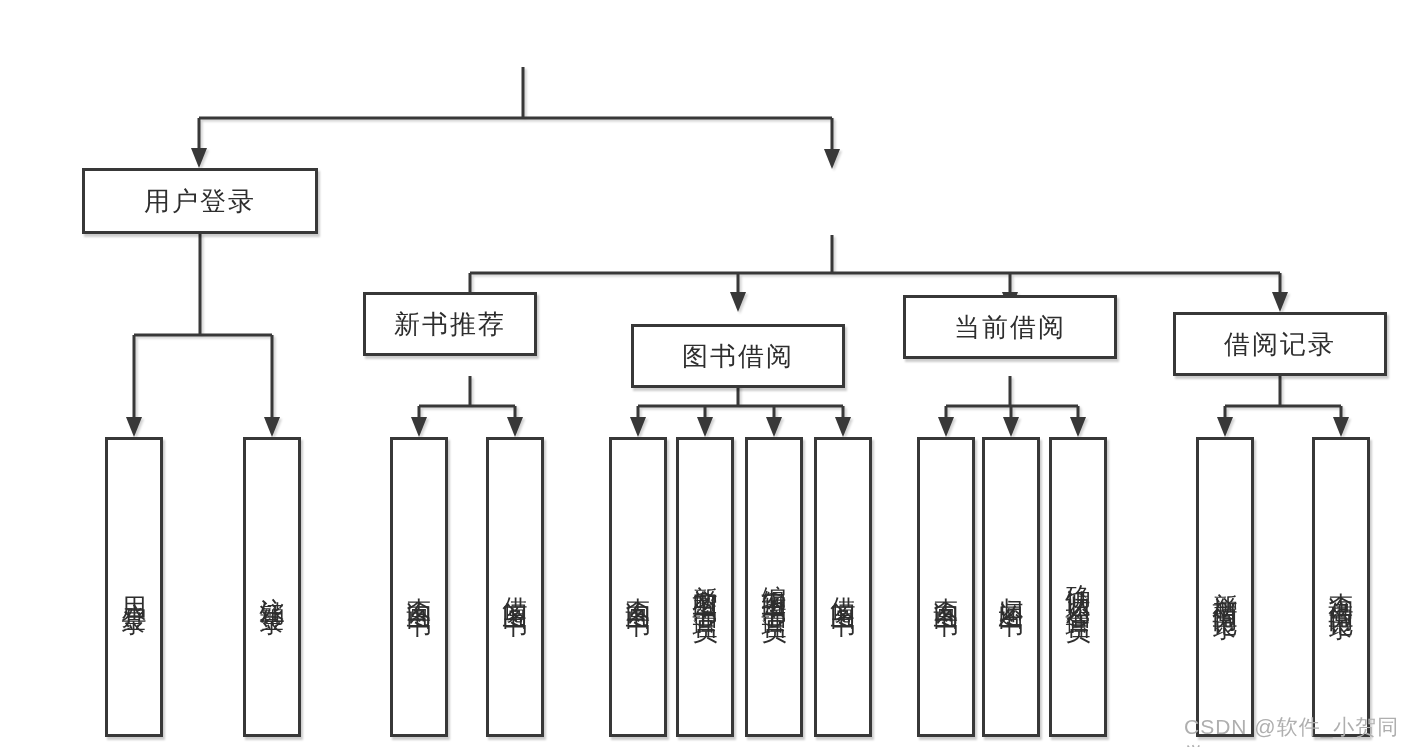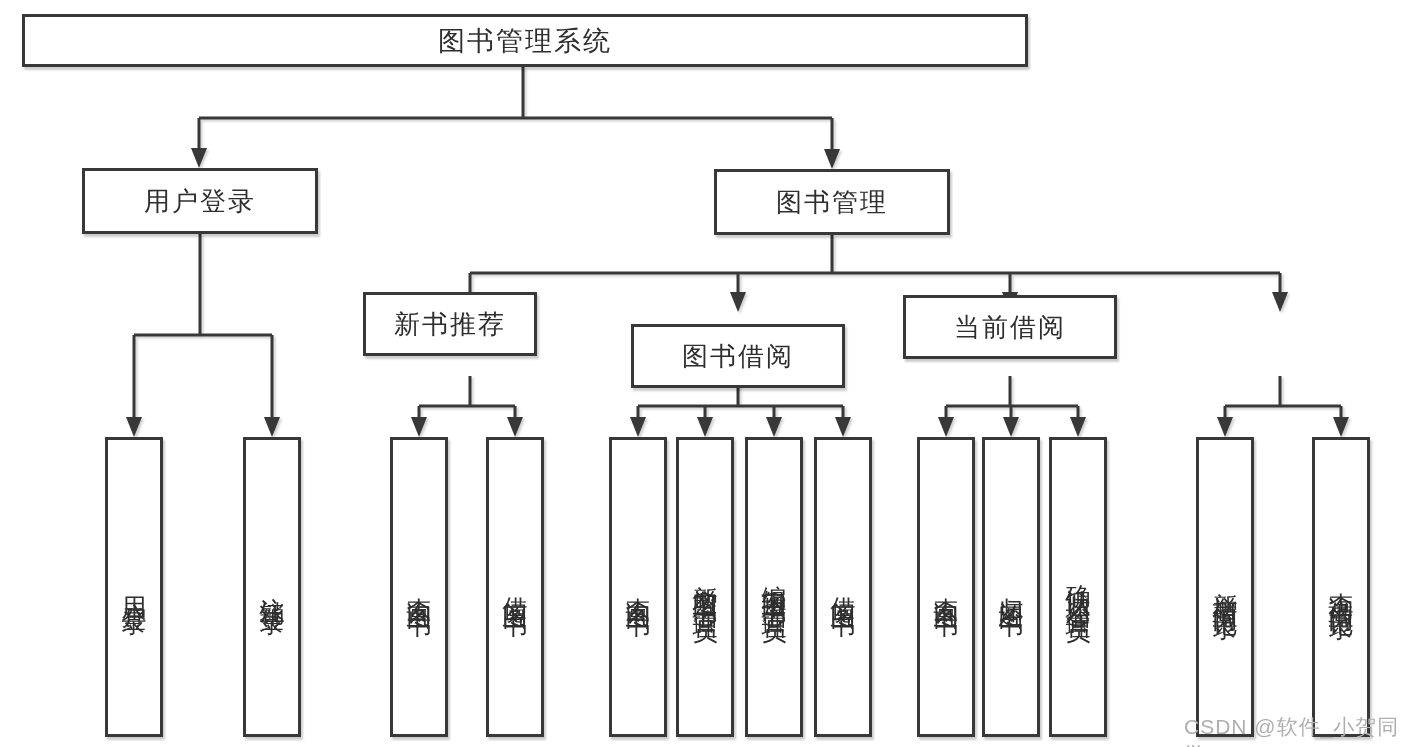--- a/index.html
+++ b/index.html
@@ -89,39 +89,36 @@
     <path d="M1010 376 V406 M946 406 H1078 M946 406 V419 M1011 406 V419 M1078 406 V419"></path>
     <polygon points="938,417 954,417 946,437"></polygon>
     <polygon points="1003,417 1019,417 1011,437"></polygon>
     <polygon points="1070,417 1086,417 1078,437"></polygon>
 
     <path d="M1280 376 V406 M1225 406 H1341 M1225 406 V419 M1341 406 V419"></path>
     <polygon points="1217,417 1233,417 1225,437"></polygon>
     <polygon points="1333,417 1349,417 1341,437"></polygon>
   </svg>
 
-  <div class="hbox root" style="left:22px;top:14px;width:1006px;height:53px">
-    <span>图书管理系统</span>
-  </div>
 
   <div class="hbox" style="left:82px;top:168px;width:236px;height:66px">
     <span>用户登录</span>
-  </div>
-  <div class="hbox" style="left:714px;top:169px;width:236px;height:66px">
-    <span>图书管理</span>
   </div>
 
   <div class="hbox" style="left:363px;top:292px;width:174px;height:64px">
     <span>新书推荐</span>
   </div>
   <div class="hbox" style="left:631px;top:324px;width:214px;height:64px">
     <span>图书借阅</span>
   </div>
   <div class="hbox" style="left:903px;top:295px;width:214px;height:64px">
     <span>当前借阅</span>
+  </div>
+  <div class="hbox" style="left:1173px;top:312px;width:214px;height:64px">
+    <span>借阅记录</span>
   </div>
 
   <div class="vbox" style="left:105px">
     <span class="vtext">用户登录</span>
   </div>
   <div class="vbox" style="left:243px">
     <span class="vtext">注销登录</span>
   </div>
 
   <div class="vbox" style="left:390px">

